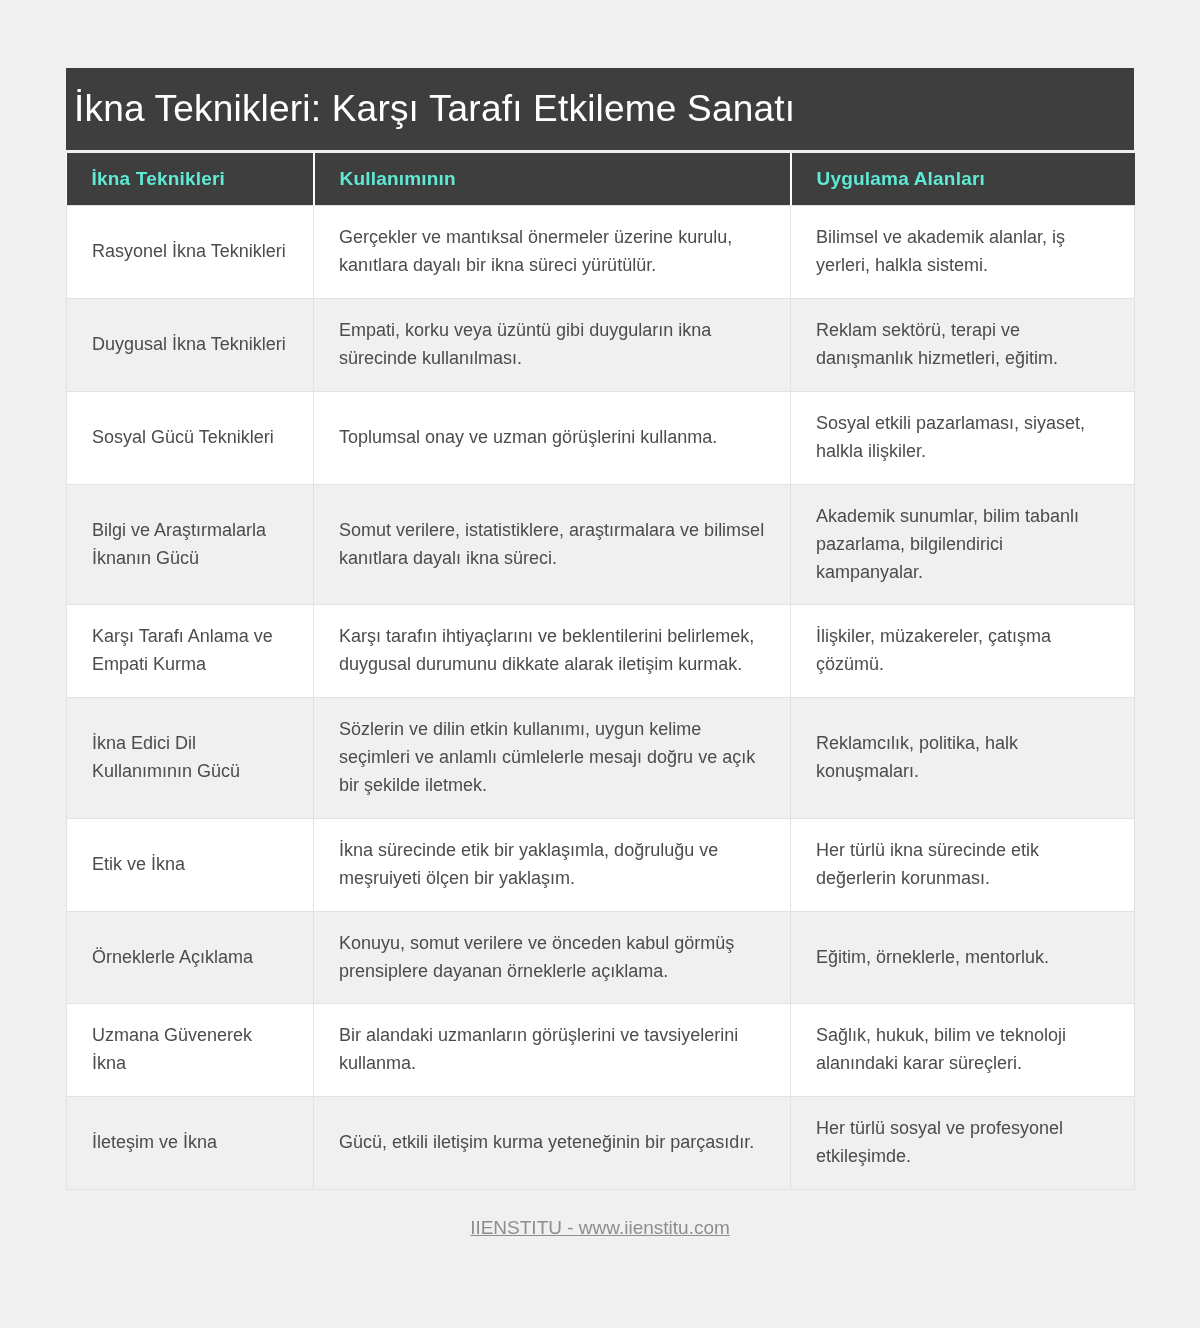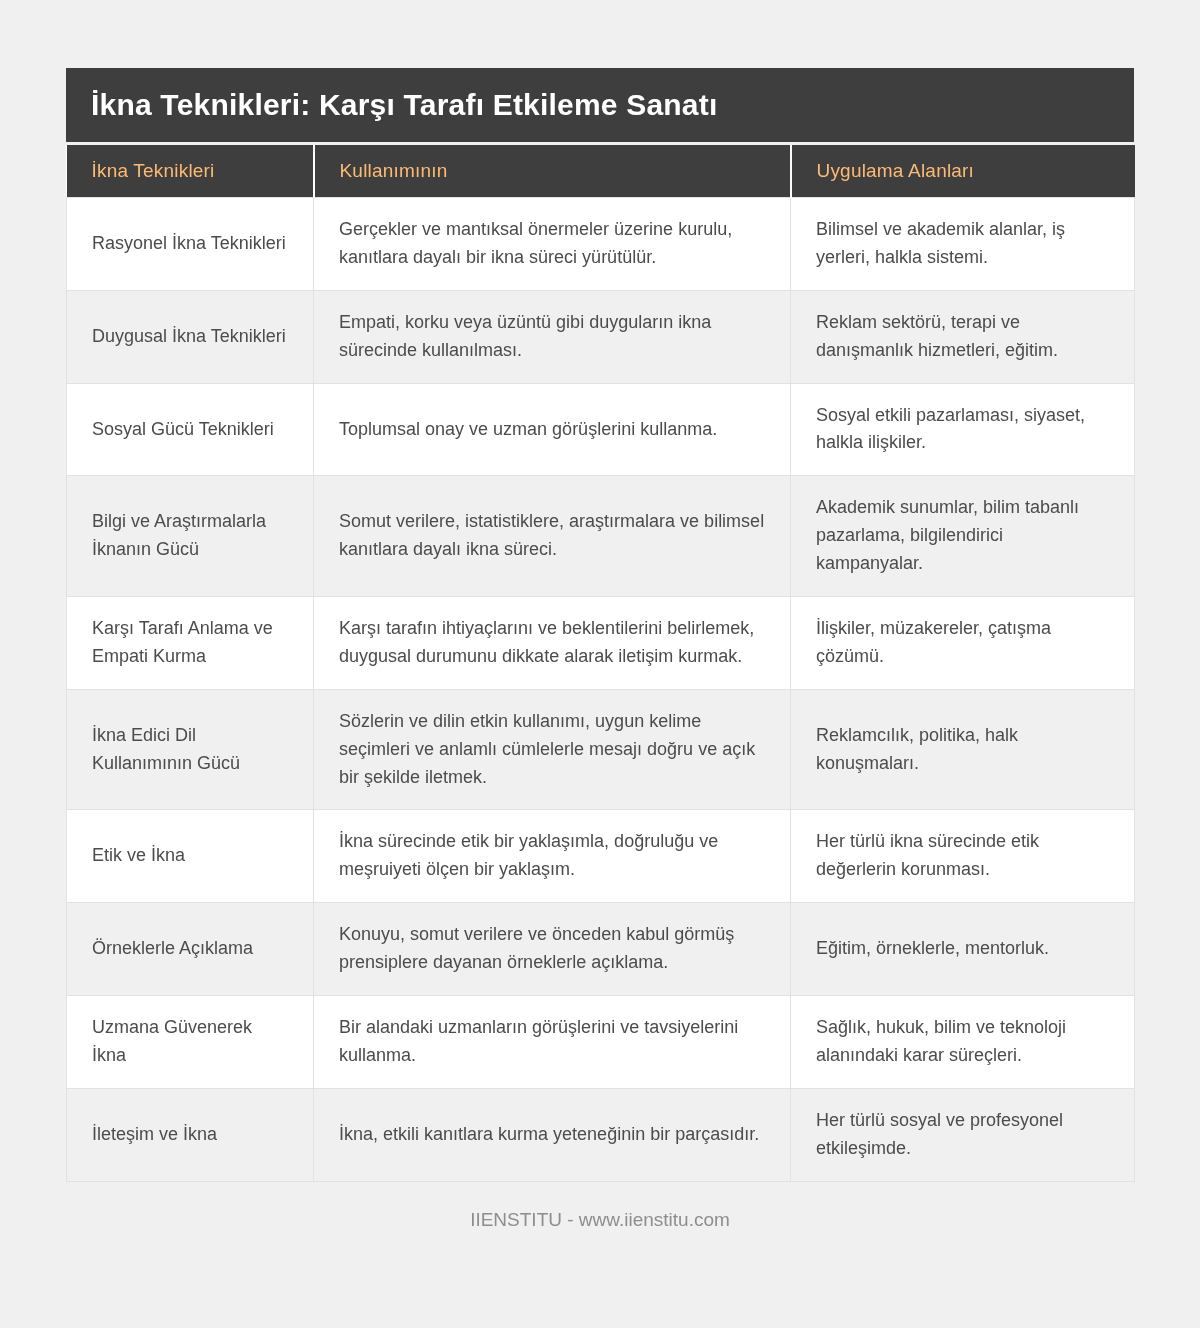--- a/index.html
+++ b/index.html
@@ -12,41 +12,41 @@
     font-family: "Liberation Sans", sans-serif;
   }
   .card {
     width: 1068px;
     margin: 0 auto;
     padding-top: 68px;
   }
   .title-bar {
     background: #3e3e3e;
     color: #ffffff;
-    font-size: 30px;
-    font-weight: bold;
+    font-size: 37px;
+    font-weight: normal;
     line-height: 1.2;
-    padding: 19px 25px;
+    padding: 19px 8px;
     margin-bottom: 3px;
     letter-spacing: 0.2px;
   }
   table {
     width: 100%;
     table-layout: fixed;
     border-collapse: collapse;
     background: #ffffff;
   }
   col.c1 { width: 247px; }
   col.c2 { width: 477px; }
   col.c3 { width: 344px; }
   thead th {
     background: #3e3e3e;
-    color: #fdba74;
+    color: #5eead4;
     font-size: 19px;
-    font-weight: normal;
+    font-weight: bold;
     text-align: left;
     padding: 15px 25px;
     border-left: 2px solid #fcfcfc;
     letter-spacing: 0.2px;
   }
   thead th:first-child { border-left: none; }
   tbody td {
     font-size: 18px;
     color: #4c4c4c;
     line-height: 1.55;
@@ -55,20 +55,21 @@
     border: 1px solid #e2e2e2;
     background: #ffffff;
     word-wrap: break-word;
   }
   tbody tr:nth-child(even) td { background: #f0f0f0; }
   .footer {
     text-align: center;
     color: #8e8e8e;
     font-size: 19px;
     margin-top: 27px;
+    text-decoration: underline;
   }
 </style>
 </head>
 <body>
 
 <div class="card">
   <div class="title-bar">İkna Teknikleri: Karşı Tarafı Etkileme Sanatı</div>
   <table>
     <colgroup>
       <col class="c1">
@@ -123,19 +124,19 @@
           <td>Konuyu, somut verilere ve önceden kabul görmüş prensiplere dayanan örneklerle açıklama.</td>
           <td>Eğitim, örneklerle, mentorluk.</td>
         </tr>
         <tr>
           <td>Uzmana Güvenerek İkna</td>
           <td>Bir alandaki uzmanların görüşlerini ve tavsiyelerini kullanma.</td>
           <td>Sağlık, hukuk, bilim ve teknoloji alanındaki karar süreçleri.</td>
         </tr>
         <tr>
           <td>İleteşim ve İkna</td>
-          <td>İkna, etkili kanıtlara kurma yeteneğinin bir parçasıdır.</td>
+          <td>Gücü, etkili iletişim kurma yeteneğinin bir parçasıdır.</td>
           <td>Her türlü sosyal ve profesyonel etkileşimde.</td>
         </tr>
       </tbody>
   </table>
   <div class="footer">IIENSTITU - www.iienstitu.com</div>
 </div>
 
 </body></html>

